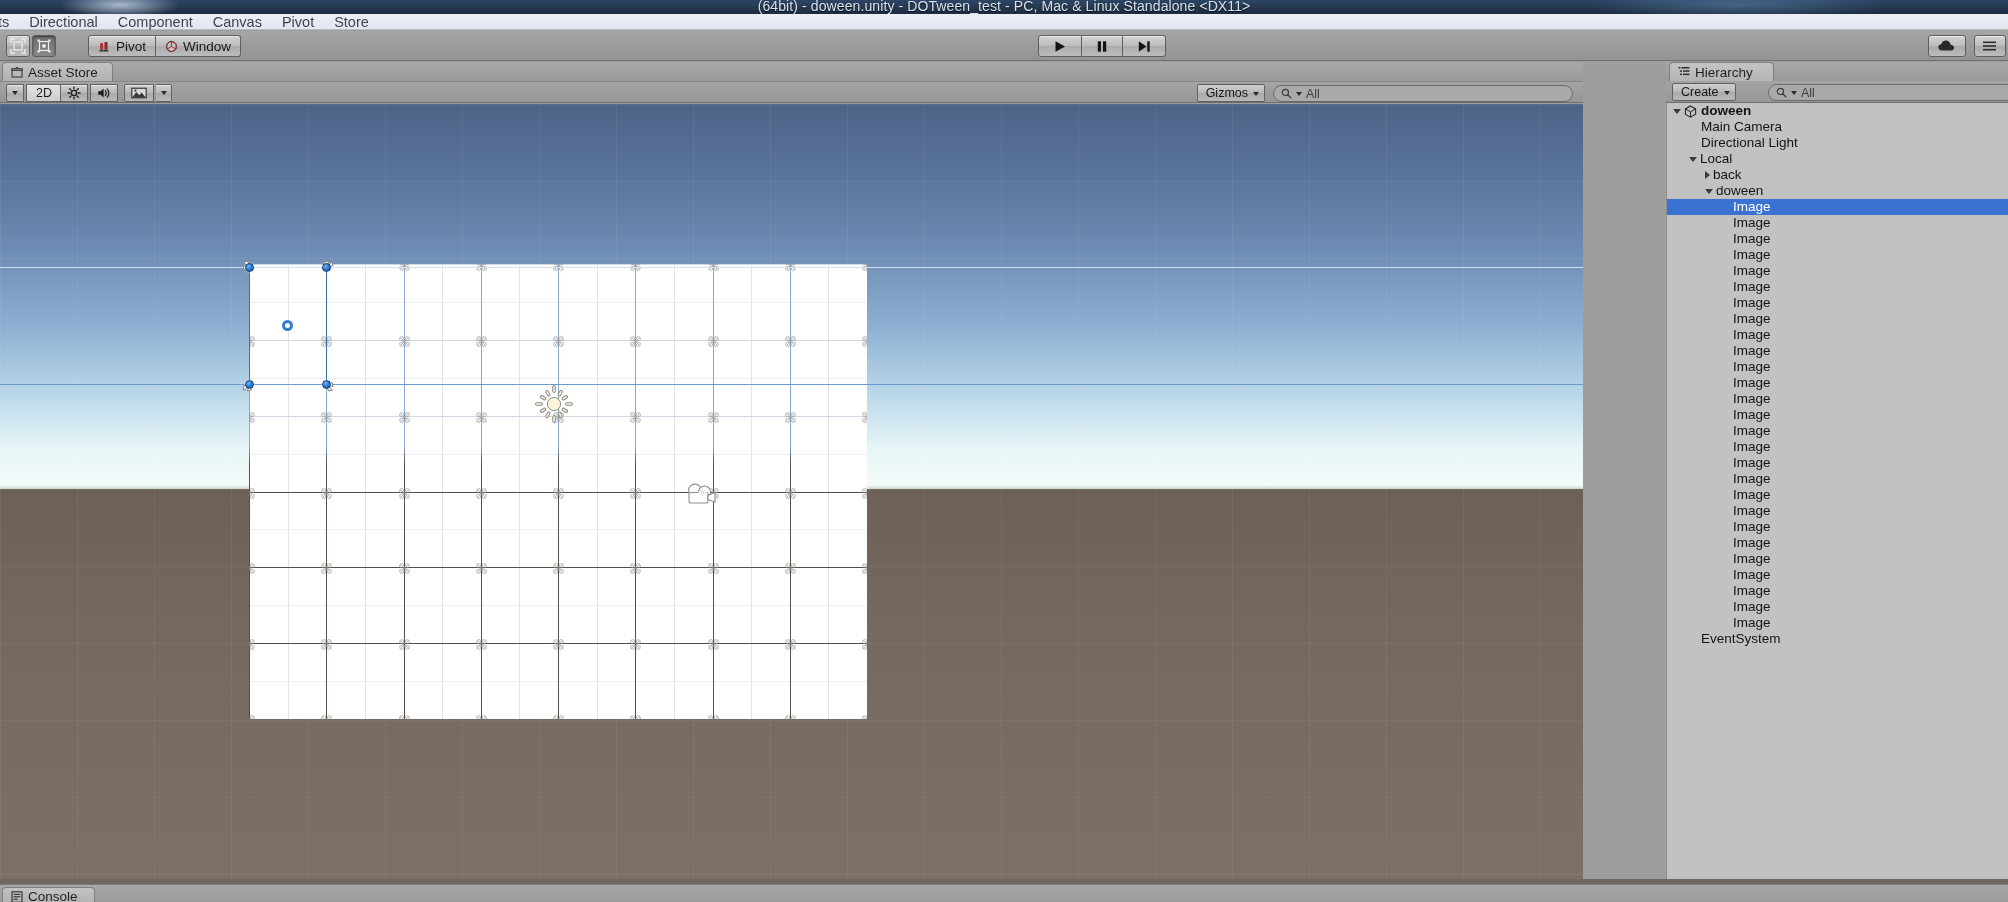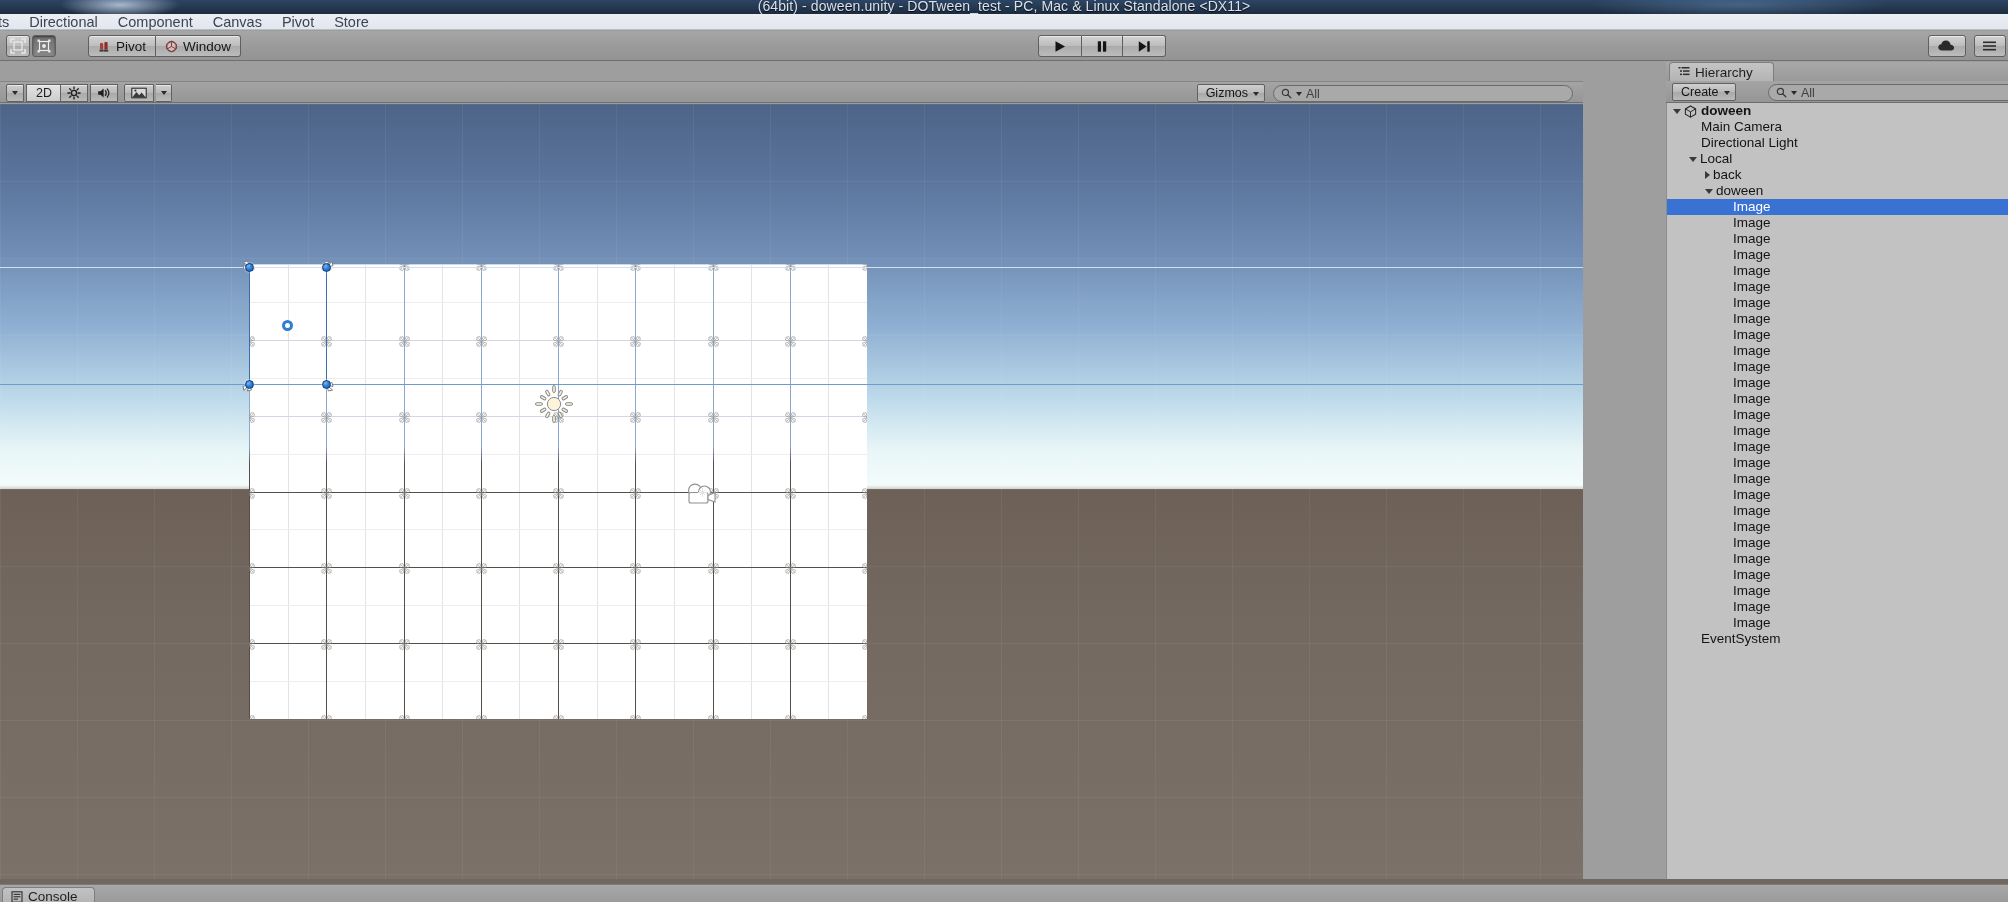--- a/index.html
+++ b/index.html
@@ -365,20 +365,30 @@
     <svg width="16" height="12" viewBox="0 0 16 12">
       <rect x="1" y="1.5" width="13" height="1.6" fill="#2d2d2d"></rect>
       <rect x="1" y="5.2" width="13" height="1.6" fill="#2d2d2d"></rect>
       <rect x="1" y="8.9" width="13" height="1.6" fill="#2d2d2d"></rect>
     </svg>
   </div>
 </div>
 
 <div id="scene-panel">
 
+  <div id="scene-tabrow">
+    <div class="panel-tab">
+      <svg width="12" height="12" viewBox="0 0 12 12">
+        <rect x="1" y="4" width="10" height="7" fill="none" stroke="#3a3a3a" stroke-width="1.1"></rect>
+        <rect x="0.6" y="2.6" width="10.8" height="2" fill="#787878" stroke="#3a3a3a" stroke-width=".8"></rect>
+        <path d="M4.2 2.6 C4.2 1.2 7.8 1.2 7.8 2.6" fill="none" stroke="#3a3a3a" stroke-width="1"></path>
+      </svg>
+      <span>Asset Store</span>
+    </div>
+  </div>
 
   <div id="scene-toolbar">
 
     <div class="st-seg" style="left:6px; width:18px; border-radius:2px 0 0 2px;">
       <span class="tab-dropdown-arrow"></span>
     </div>
     <div class="st-seg on" style="left:26px; width:36px; border-radius:0;">
       <span style="font-size:12.5px;">2D</span>
     </div>
     <div class="st-seg" style="left:60px; width:28px;">

